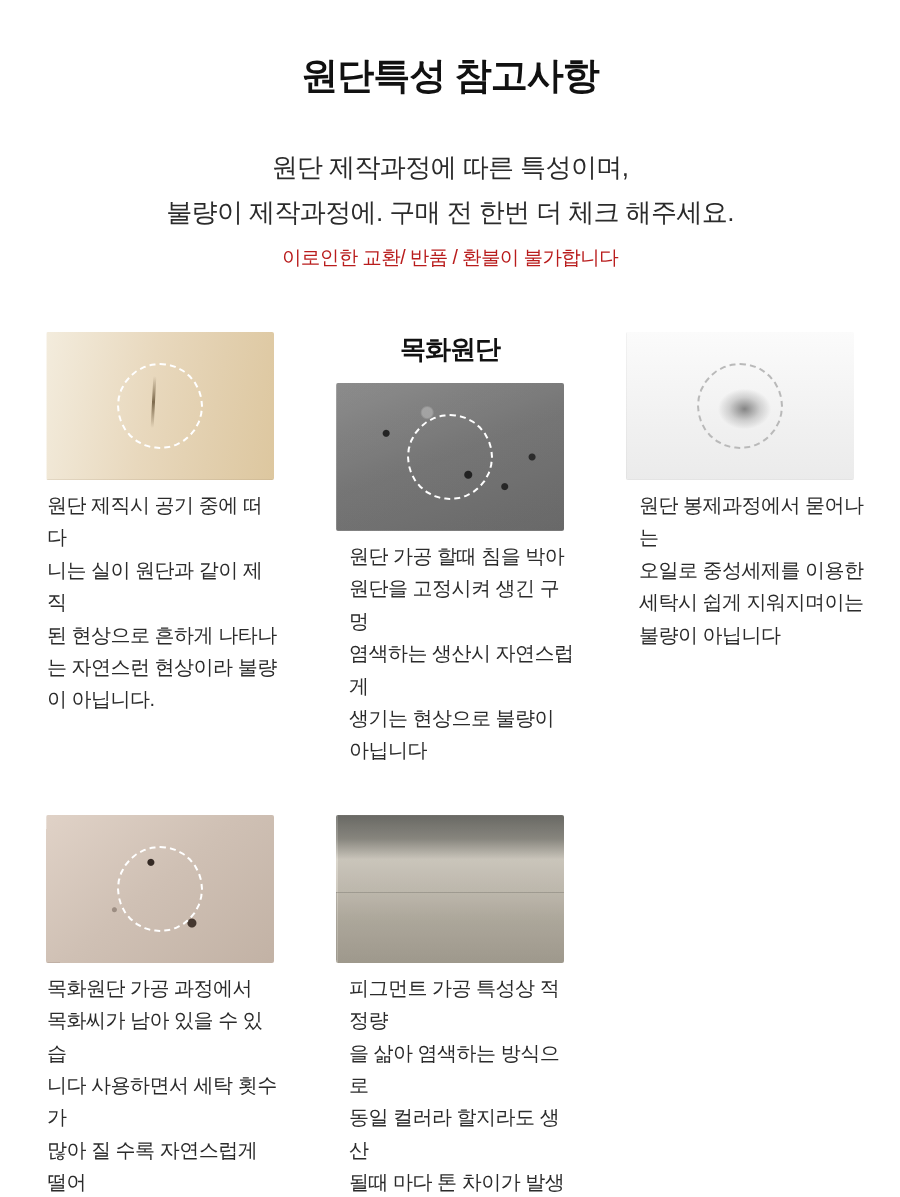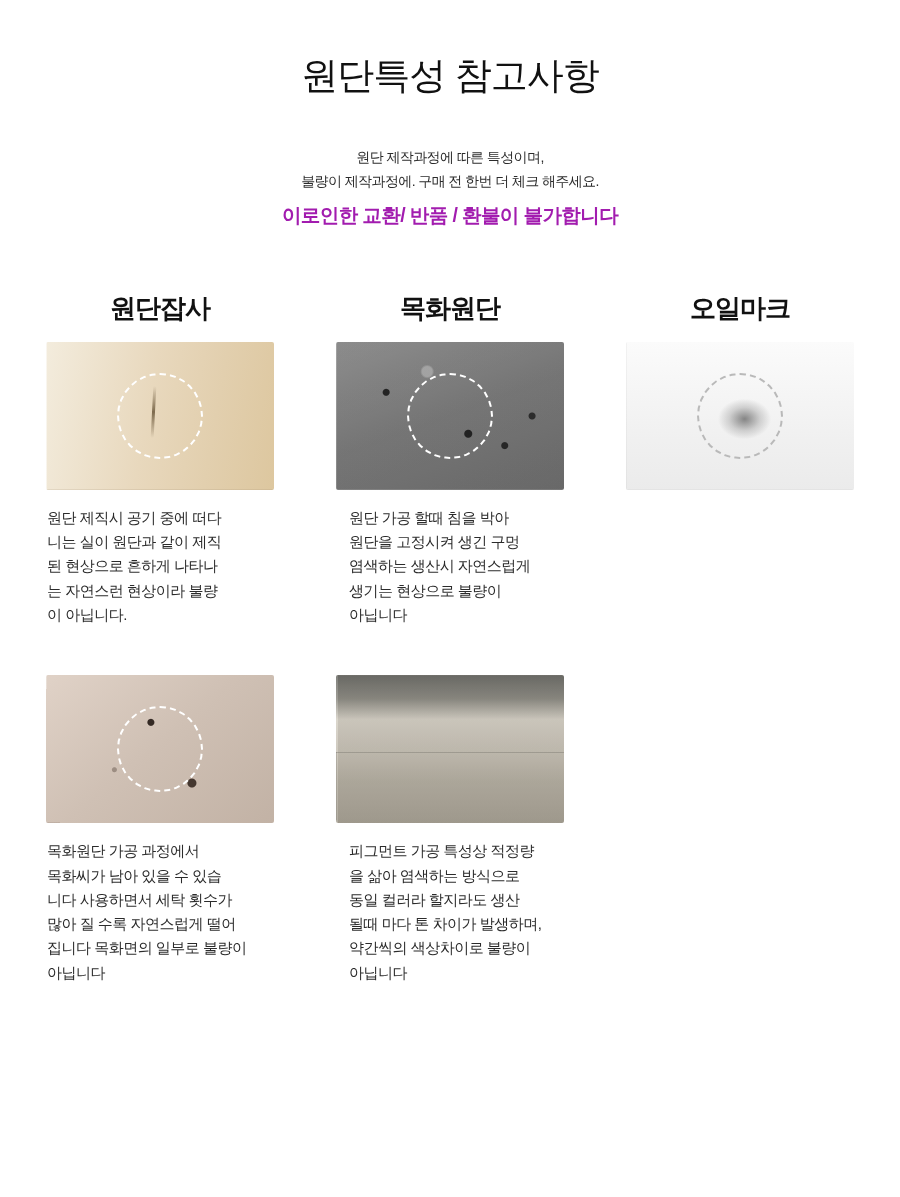--- a/index.html
+++ b/index.html
@@ -22,45 +22,45 @@
     background: #ffffff;
   }
 
   
   .header {
     padding-top: 52px;
     text-align: center;
   }
   .main-title {
     font-size: 37px;
-    font-weight: normal;
+    font-weight: bold;
     letter-spacing: -1px;
     color: #111111;
     margin: 0;
     line-height: 1.3;
   }
 
   .intro {
     margin-top: 45px;
     text-align: center;
     line-height: 1.72;
   }
   .intro-line {
-    font-size: 14px;
+    font-size: 26px;
     color: #2b2b2b;
     letter-spacing: -0.6px;
     display: block;
   }
   .intro-warn {
     display: block;
     margin-top: 6px;
     font-size: 19.5px;
-    color: #a21caf;
+    color: #b91c1c;
     letter-spacing: -0.6px;
-    font-weight: bold;
+    font-weight: normal;
   }
 
   
   .grid {
     margin-top: 58px;
     display: grid;
     grid-template-columns: 290px 290px 290px;
     justify-content: center;
     column-gap: 0px;
     row-gap: 14px;
@@ -93,22 +93,22 @@
     top: 50%;
     width: 86px;
     height: 86px;
     margin-left: -43px;
     margin-top: -43px;
     border: 2px dashed #ffffff;
     border-radius: 50%;
     box-sizing: border-box;
   }
   .caption {
-    margin: 16px 0 0 0;
-    font-size: 15px;
+    margin: 9px 0 0 0;
+    font-size: 20px;
     line-height: 1.62;
     color: #2b2b2b;
     letter-spacing: -0.5px;
     padding: 0 26px 0 30px;
     white-space: pre-line;
   }
   .cell.c2 .caption { padding-left: 42px; padding-right: 16px; }
   .cell.c3 .caption { padding-left: 42px; padding-right: 10px; }
 
   .row2 { margin-top: 34px; }
@@ -211,21 +211,20 @@
 
   <div class="intro">
     <span class="intro-line">원단 제작과정에 따른 특성이며,</span>
     <span class="intro-line">불량이 제작과정에. 구매 전 한번 더 체크 해주세요.</span>
     <span class="intro-warn">이로인한 교환/ 반품 / 환불이 불가합니다</span>
   </div>
 
   <div class="grid">
 
     <div class="cell c1">
-      <h2 class="cell-title">원단잡사</h2>
       <div class="thumb tx-slub">
         <div class="circle"></div>
       </div>
       <p class="caption">원단 제직시 공기 중에 떠다
 니는 실이 원단과 같이 제직
 된 현상으로 흔하게 나타나
 는 자연스런 현상이라 불량
 이 아닙니다.</p>
     </div>
 
@@ -235,24 +234,27 @@
         <div class="circle"></div>
       </div>
       <p class="caption">원단 가공 할때 침을 박아
 원단을 고정시켜 생긴 구멍
 염색하는 생산시 자연스럽게
 생기는 현상으로 불량이
 아닙니다</p>
     </div>
 
     <div class="cell c3">
-      <h2 class="cell-title">오일마크</h2>
       <div class="thumb tx-oil">
         <div class="circle"></div>
       </div>
+      <p class="caption">원단 봉제과정에서 묻어나는
+오일로 중성세제를 이용한
+세탁시 쉽게 지워지며이는
+불량이 아닙니다</p>
     </div>
 
     <div class="cell c1 row2">
       <div class="thumb tx-cotton">
         <div class="circle"></div>
       </div>
       <p class="caption">목화원단 가공 과정에서
 목화씨가 남아 있을 수 있습
 니다 사용하면서 세탁 횟수가
 많아 질 수록 자연스럽게 떨어

